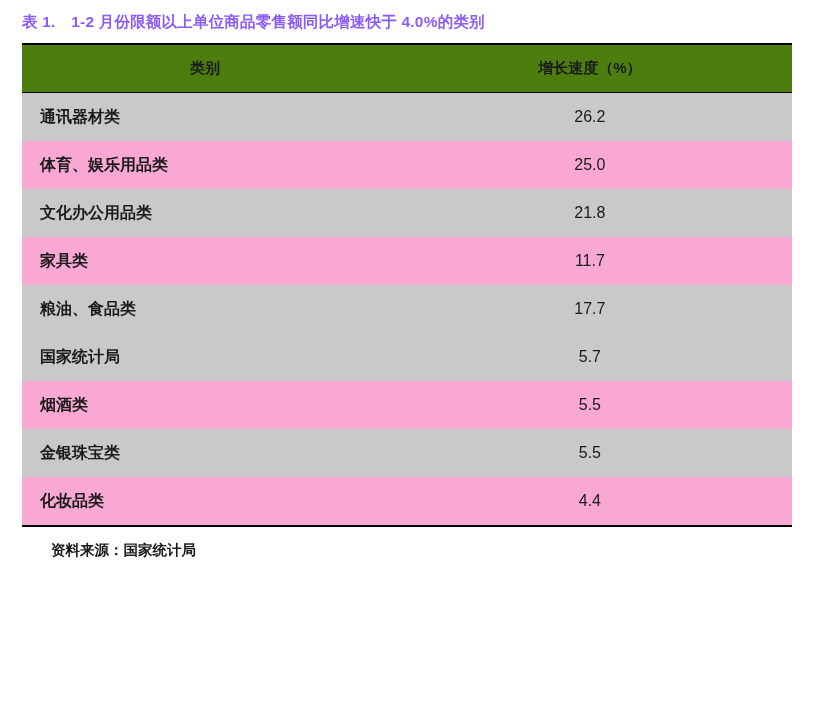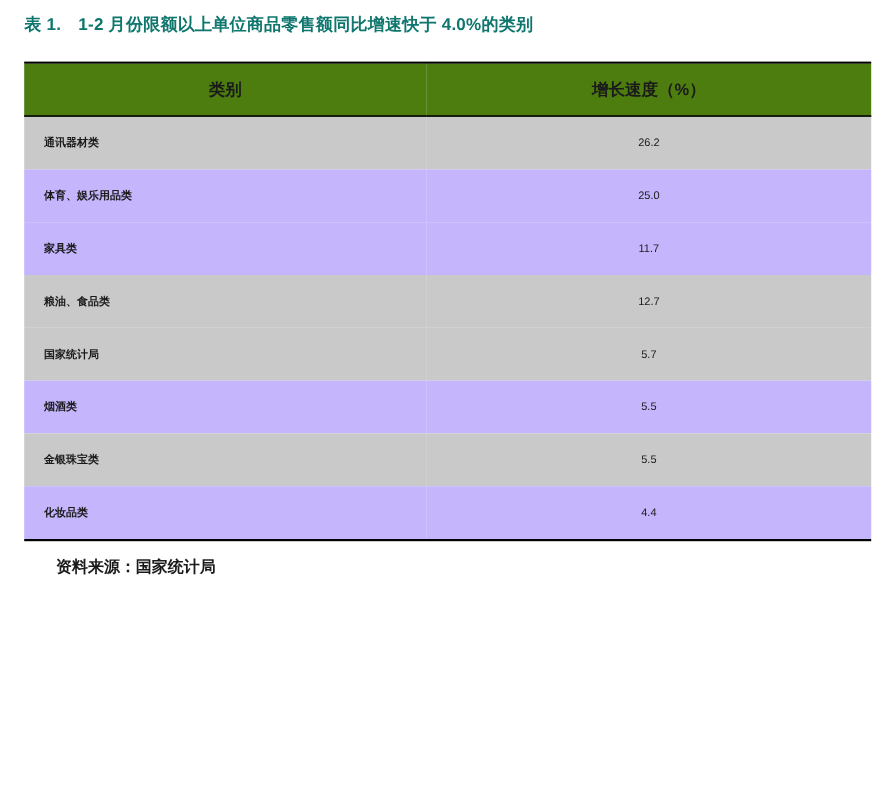--- a/index.html
+++ b/index.html
@@ -18,22 +18,22 @@
   .page {
     width: 814px;
     height: 714px;
     box-sizing: border-box;
     padding: 0;
     position: relative;
   }
   .table-caption {
     font-size: 15.5px;
     font-weight: bold;
-    color: #0f766e;
-    padding: 12px 0 23px 22px;
+    color: #8b5cf6;
+    padding: 12px 0 10px 22px;
     letter-spacing: 0.2px;
     white-space: nowrap;
   }
   .table-wrap {
     margin: 0 22px 0 22px;
     border-top: 2px solid #000000;
     border-bottom: 2px solid #000000;
   }
   table.data-table {
     width: 100%;
@@ -47,39 +47,39 @@
     font-weight: bold;
     padding: 14px 0 14px 0;
     text-align: center;
     border-bottom: 1.5px solid #000000;
     background: #4d7c0f;
     color: #1a1a1a;
   }
   thead th.col-category { text-align: center; }
   thead th.col-value { text-align: center; }
   tbody td {
-    font-size: 10px;
+    font-size: 16px;
     height: 48px;
     padding: 0;
     color: #1a1a1a;
   }
   tbody td.cat {
     font-weight: bold;
     padding-left: 18px;
     text-align: left;
   }
   tbody td.val {
     text-align: center;
     font-weight: normal;
   }
   tbody tr.shaded td {
     background: #c9c9c9;
   }
   tbody tr.plain td {
-    background: #c4b5fd;
+    background: #f9a8d4;
   }
   .source-note {
     font-size: 14.5px;
     font-weight: bold;
     color: #1a1a1a;
     padding: 14px 0 0 24px;
     margin-left: 27px;
   }
 </style>
 </head>
@@ -103,27 +103,31 @@
       </thead>
       <tbody>
         <tr class="shaded">
           <td class="cat">通讯器材类</td>
           <td class="val">26.2</td>
         </tr>
         <tr class="plain">
           <td class="cat">体育、娱乐用品类</td>
           <td class="val">25.0</td>
         </tr>
+        <tr class="shaded">
+          <td class="cat">文化办公用品类</td>
+          <td class="val">21.8</td>
+        </tr>
         <tr class="plain">
           <td class="cat">家具类</td>
           <td class="val">11.7</td>
         </tr>
         <tr class="shaded">
           <td class="cat">粮油、食品类</td>
-          <td class="val">12.7</td>
+          <td class="val">17.7</td>
         </tr>
         <tr class="shaded">
           <td class="cat">国家统计局</td>
           <td class="val">5.7</td>
         </tr>
         <tr class="plain">
           <td class="cat">烟酒类</td>
           <td class="val">5.5</td>
         </tr>
         <tr class="shaded">

